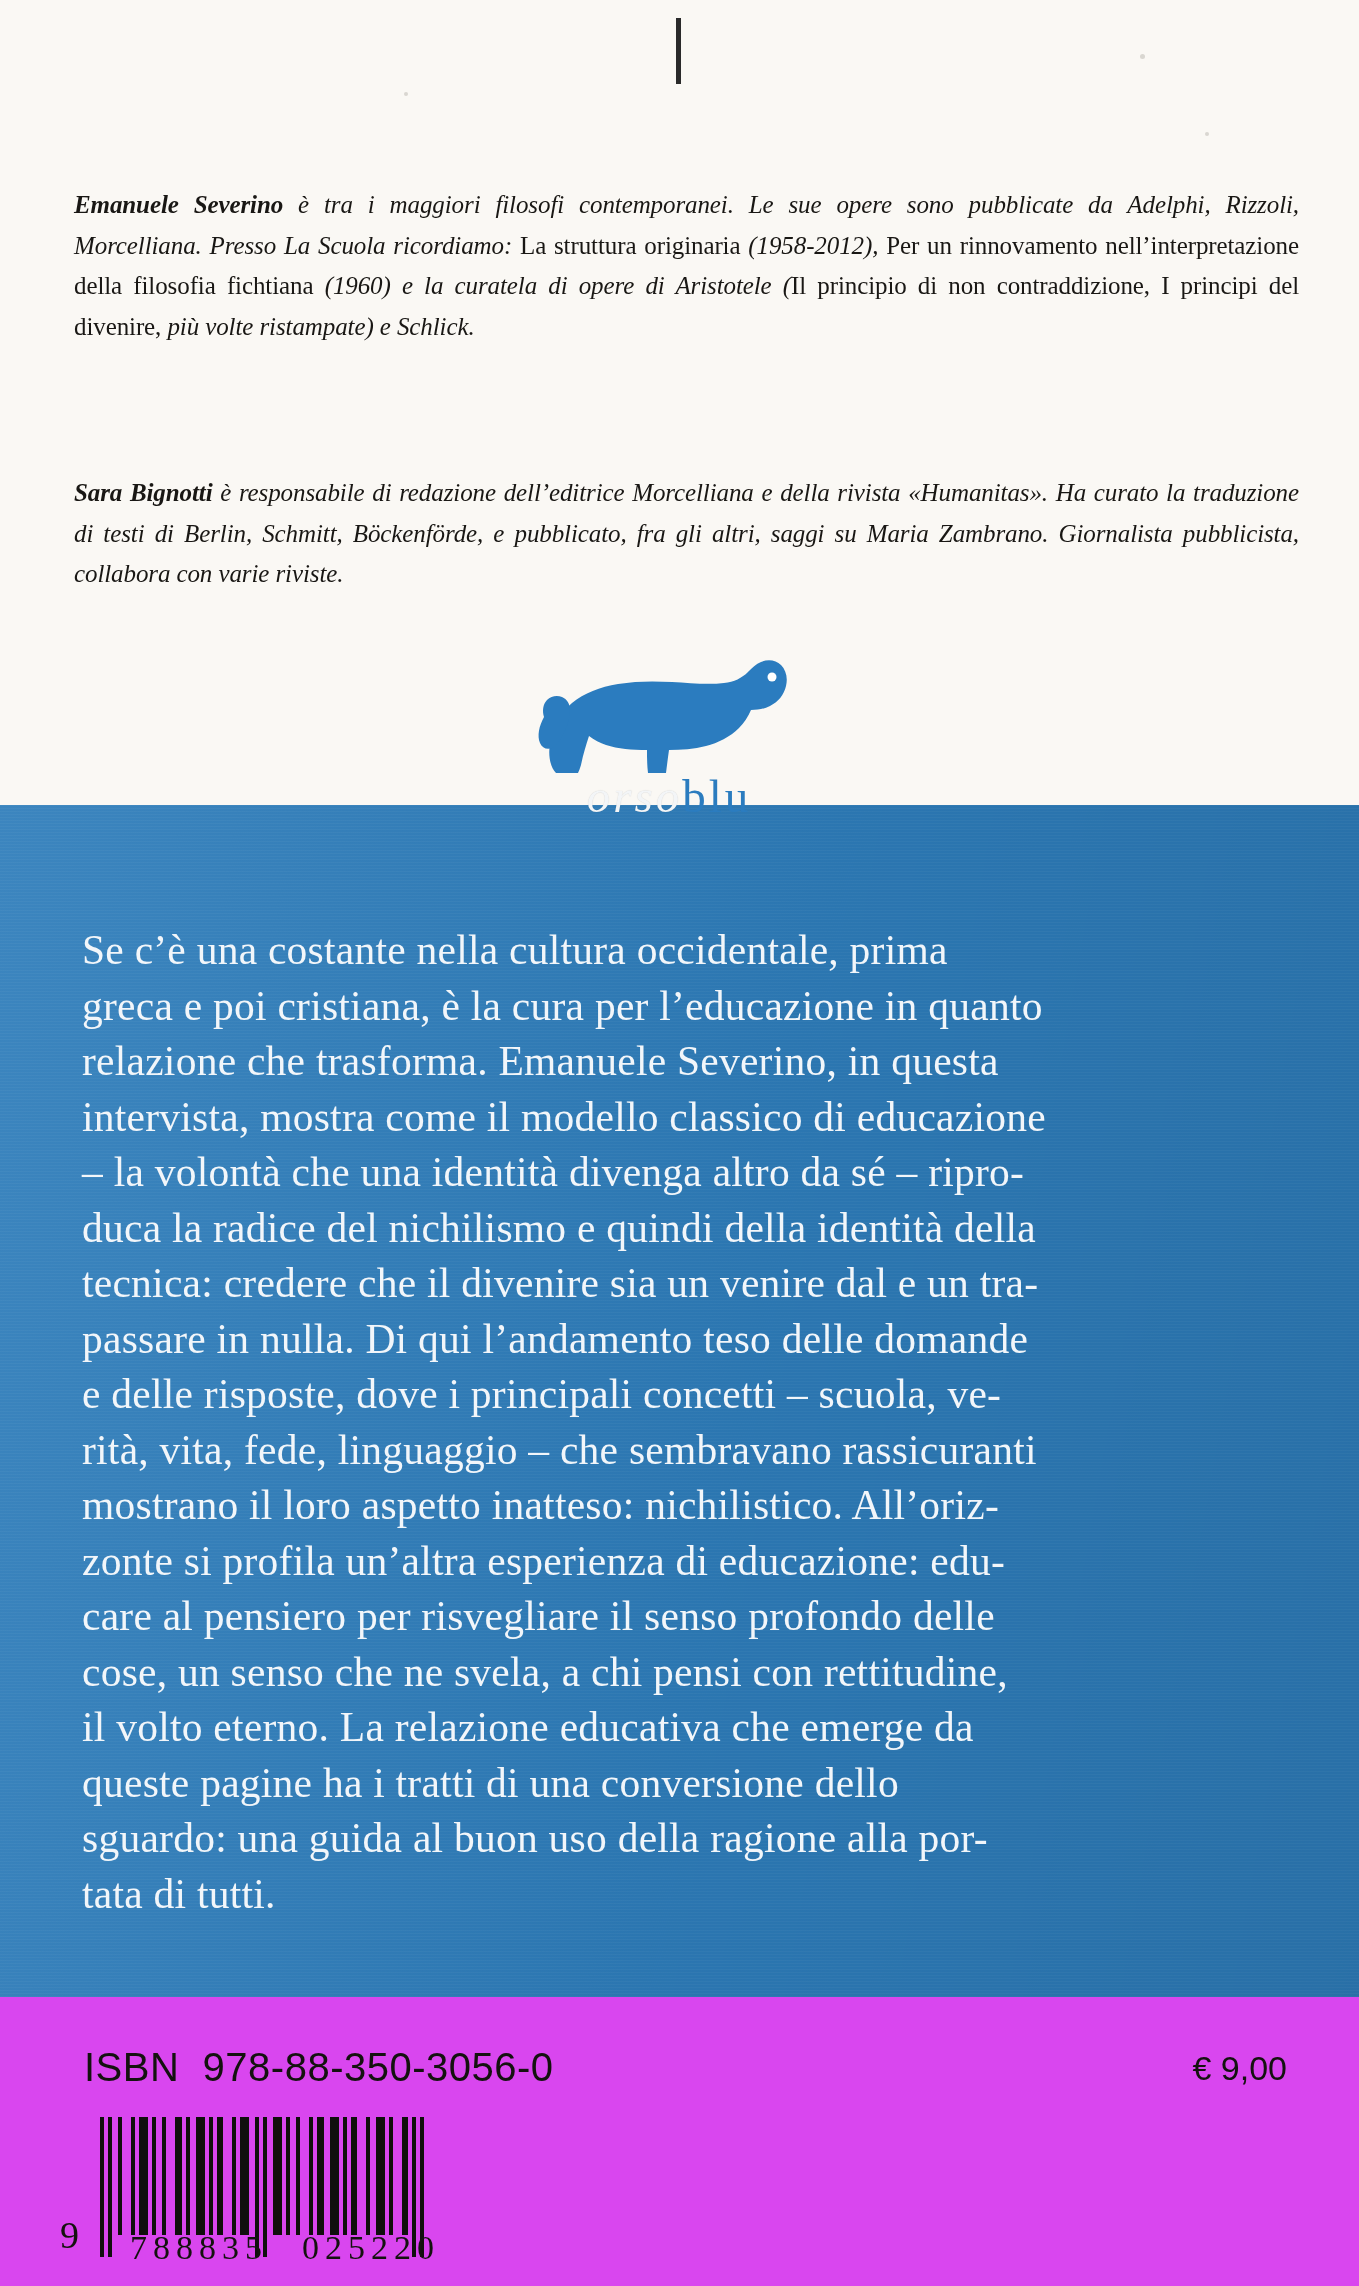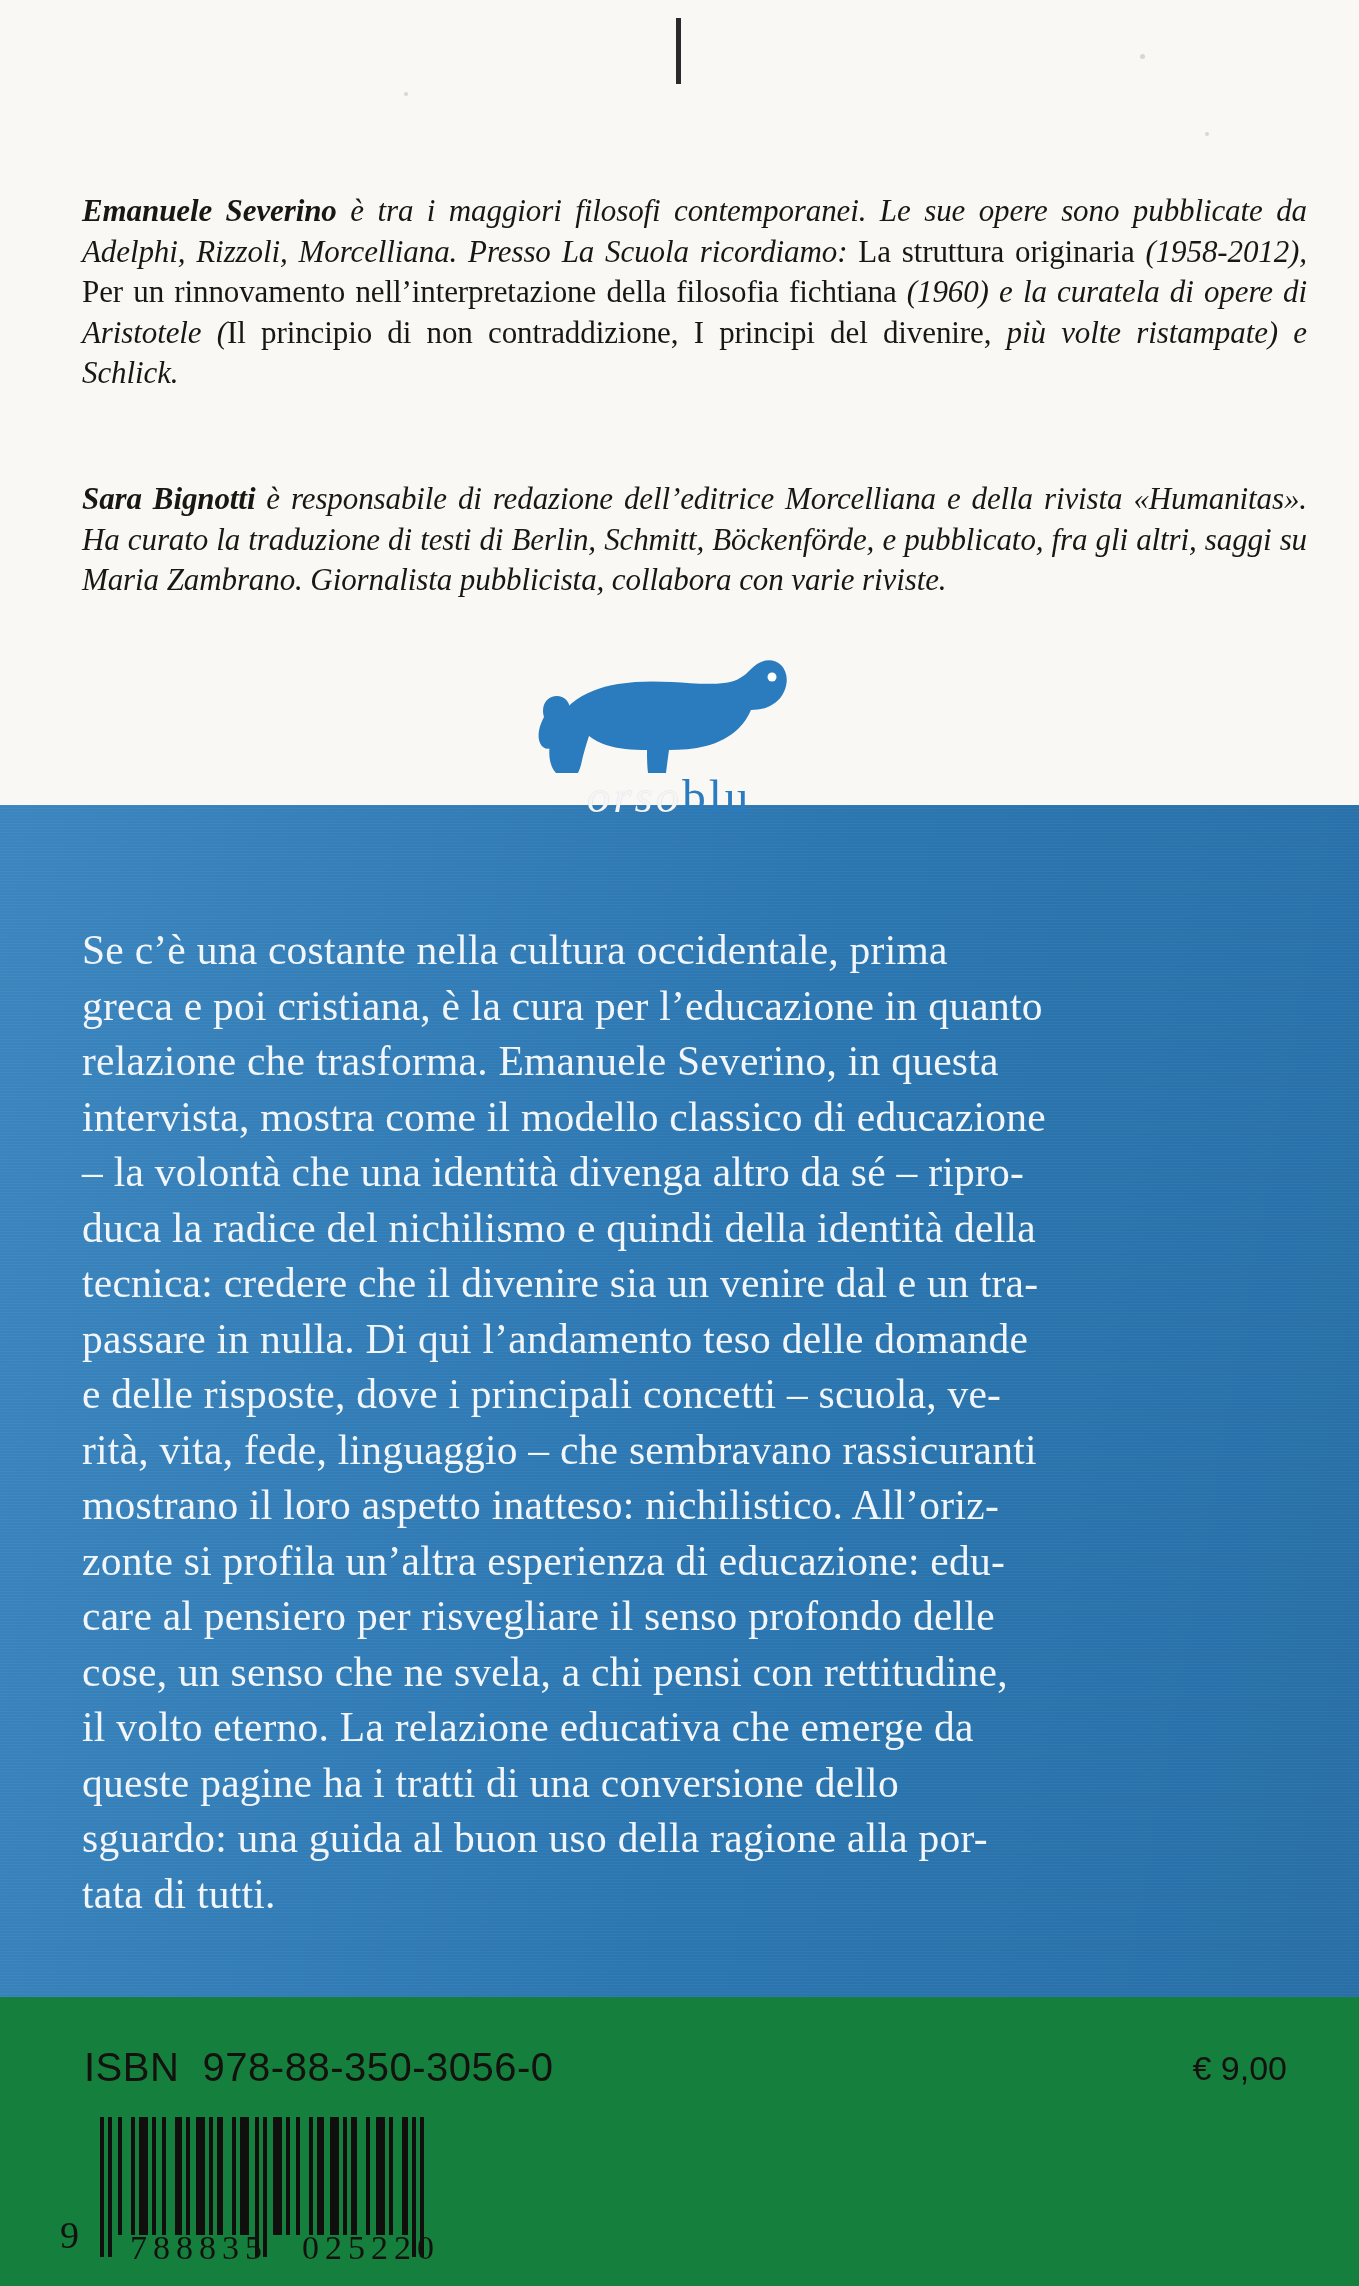--- a/index.html
+++ b/index.html
@@ -51,24 +51,24 @@
   
   #bio-block {
     position: absolute;
     left: 0; top: 0;
     width: 1359px;
     height: 812px;
     background: #faf8f4;
   }
   .bio-para {
     position: absolute;
-    left: 82px;
+    left: 74px;
     width: 1225px;
     color: #191714;
-    font-size: 31px;
+    font-size: 25px;
     line-height: 40.5px;
     text-align: justify;
     text-align-last: left;
     letter-spacing: -0.1px;
   }
   #bio-severino { top: 160px; }
   #bio-bignotti { top: 448px; }
   .bio-para .nm {
     font-weight: bold;
     font-style: italic;
@@ -145,21 +145,21 @@
     white-space: nowrap;
   }
 
   
   #bottom-strip {
     position: absolute;
     left: 0;
     top: 1997px;
     width: 1359px;
     height: 289px;
-    background: #15803d;
+    background: #d946ef;
   }
   #isbn-text {
     position: absolute;
     left: 84px;
     top: 48px;
     font-family: "Liberation Sans", "DejaVu Sans", sans-serif;
     font-size: 40px;
     letter-spacing: 0.5px;
     color: #14120f;
     white-space: nowrap;

